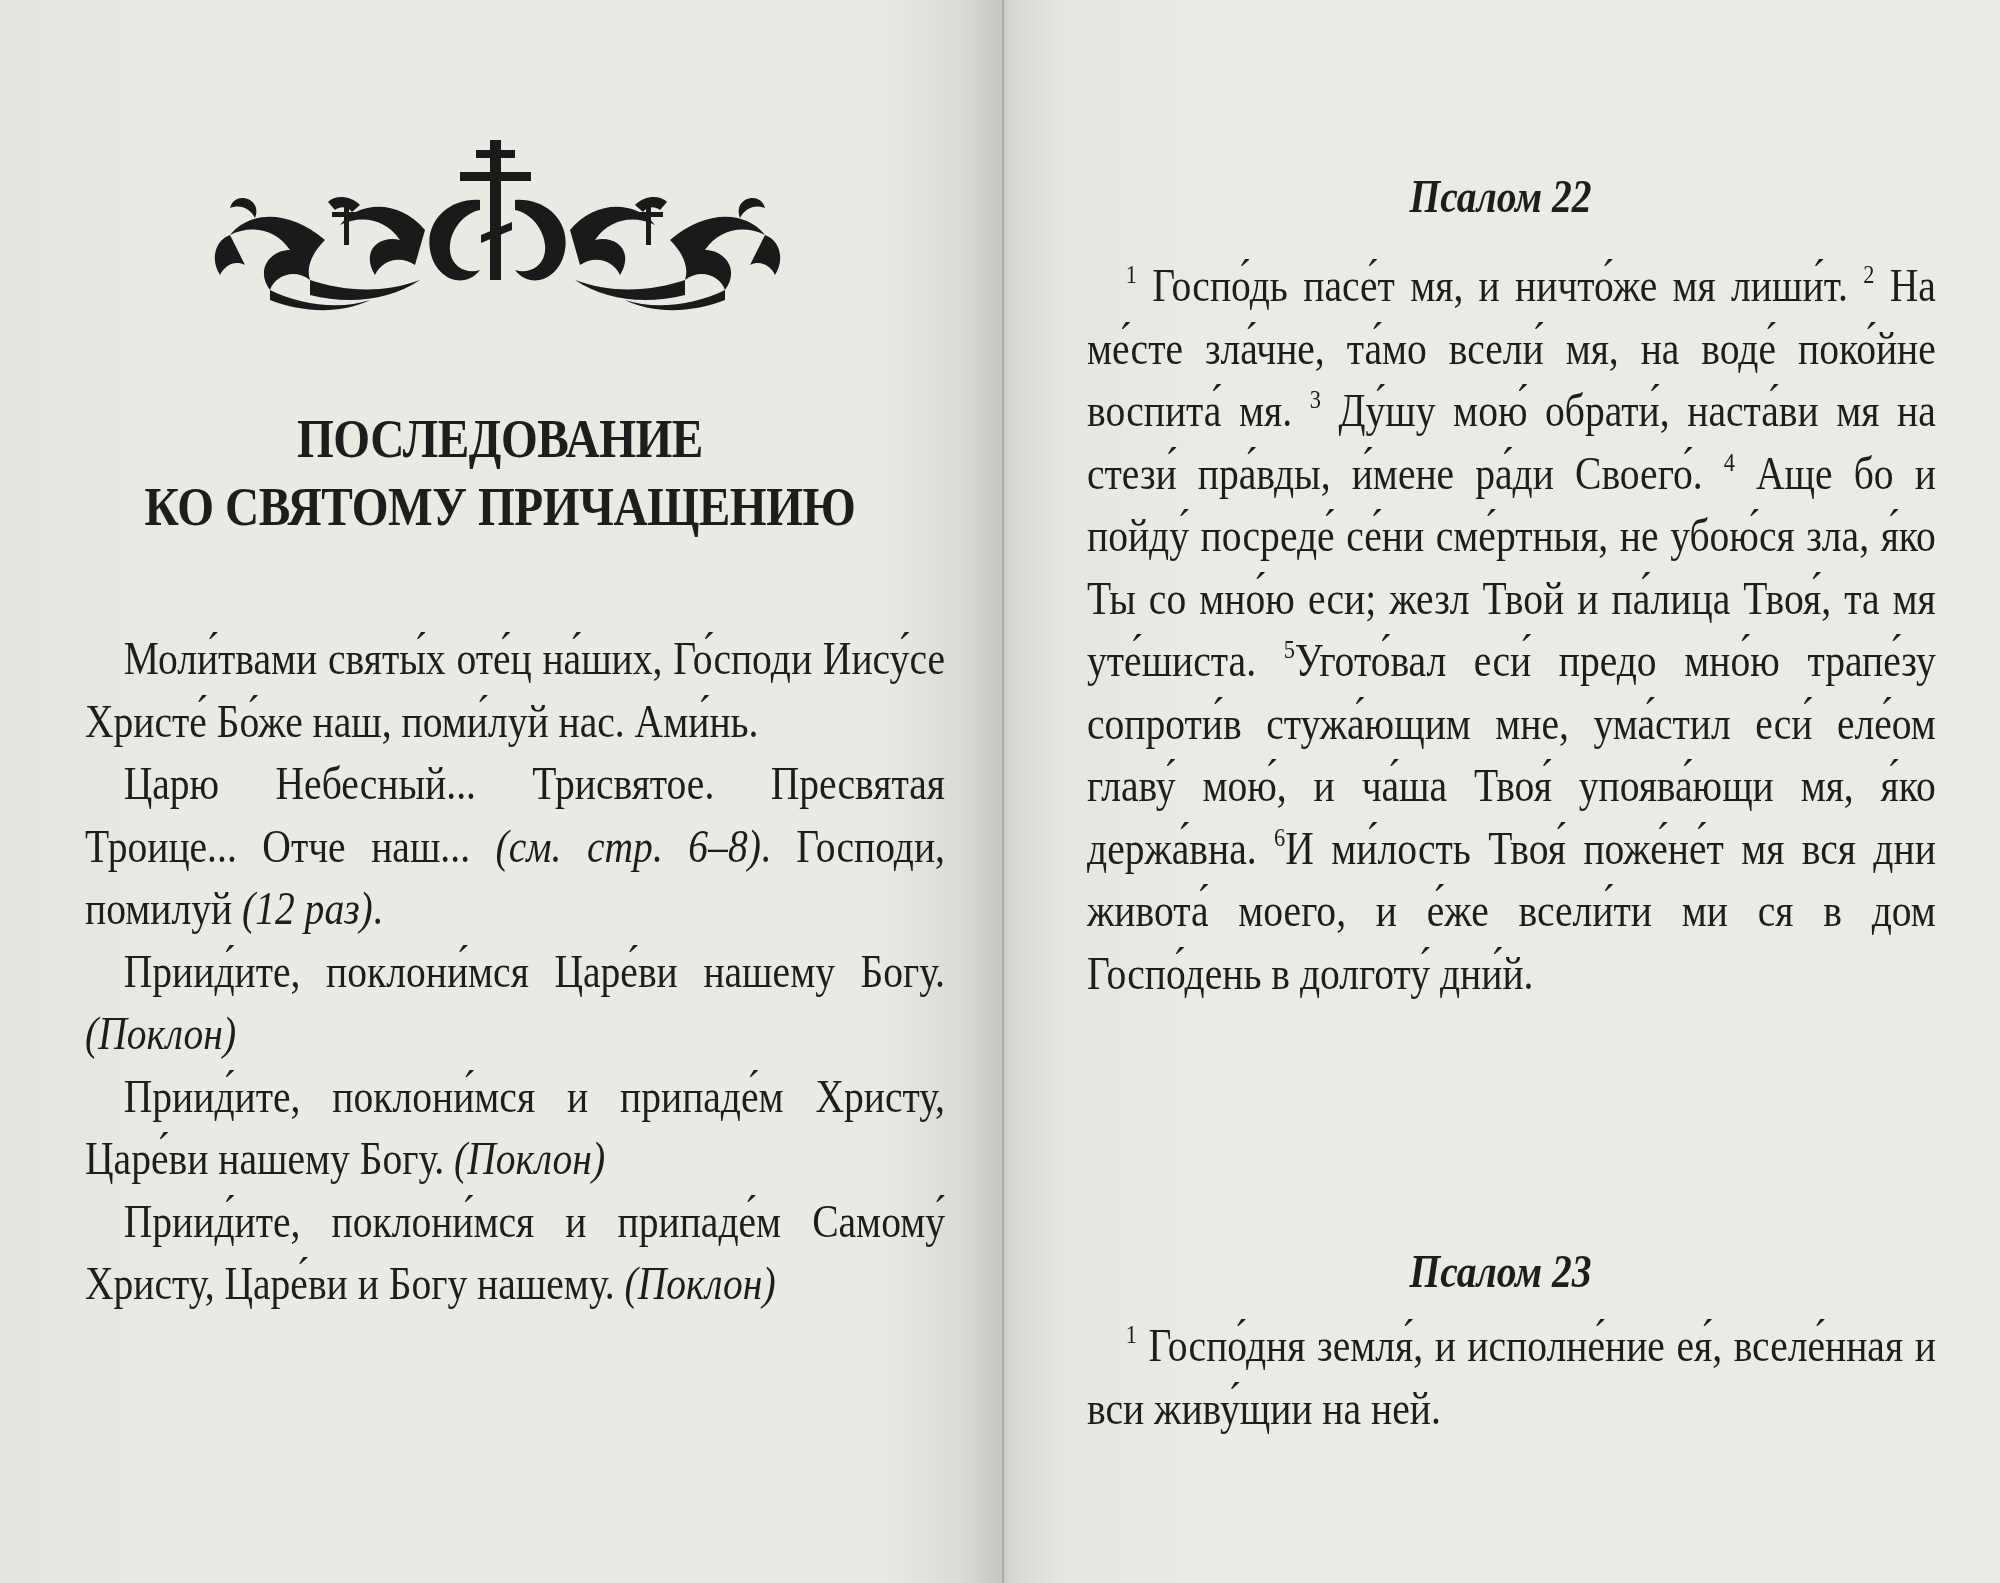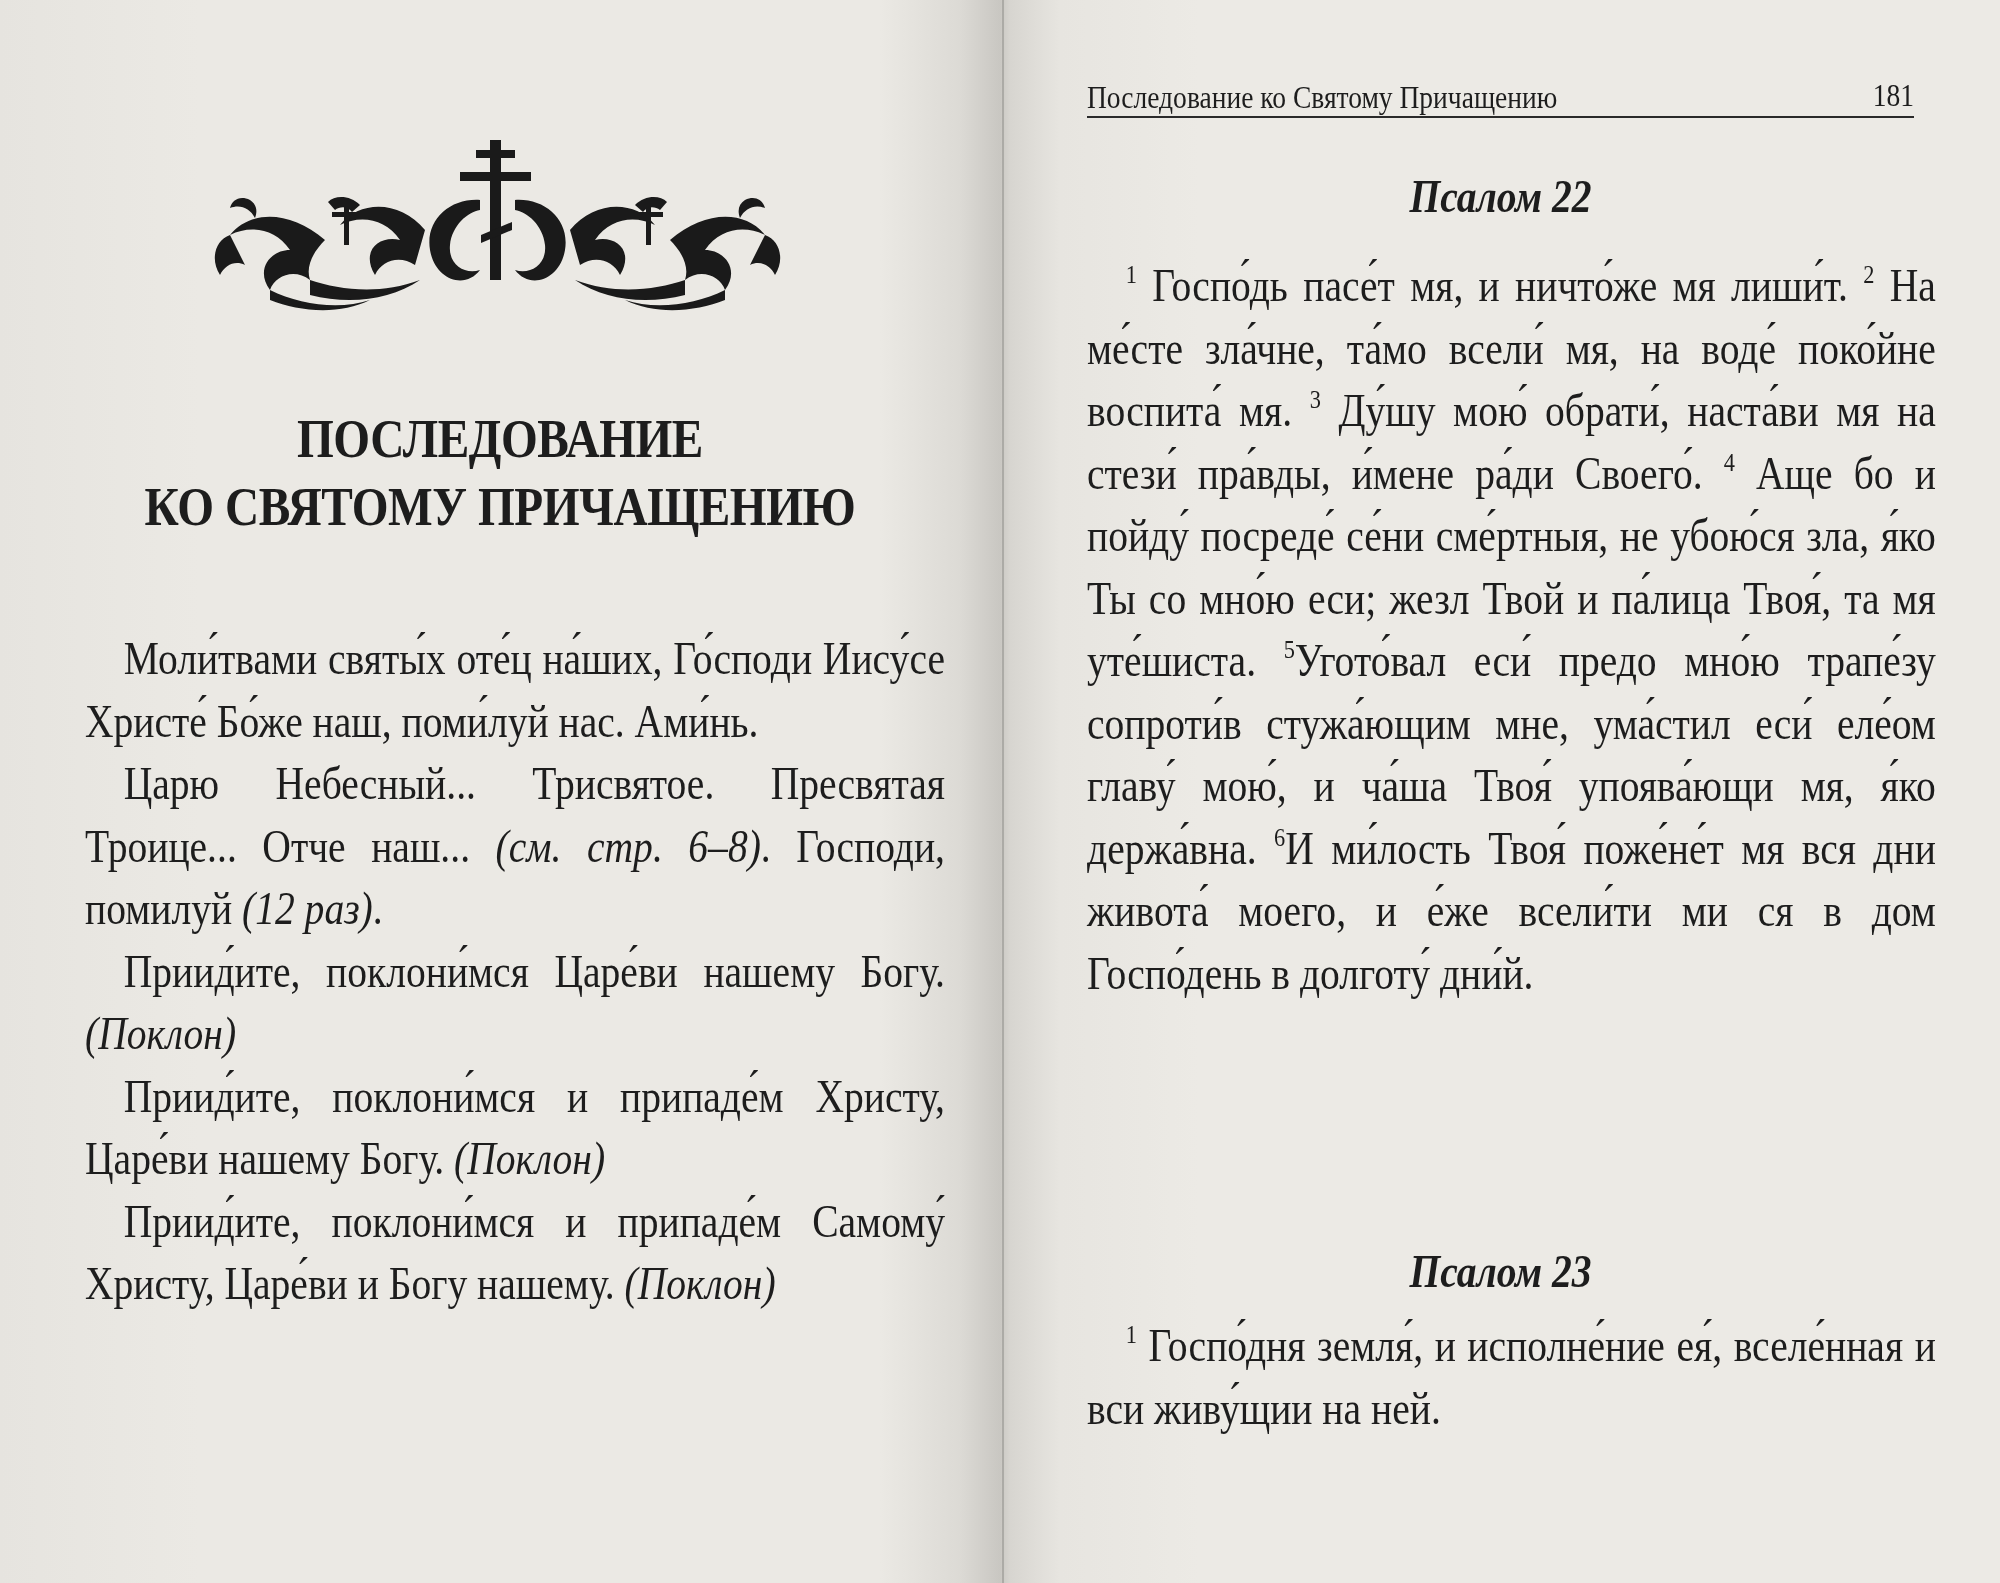--- a/index.html
+++ b/index.html
@@ -133,24 +133,20 @@
         <span>Приид́ите, поклони́мся и припаде́м Христу, Царе́ви нашему Богу. </span><span class="it">(Поклон)</span>
       </p>
       <p class="para">
         <span>Приид́ите, поклони́мся и припаде́м Самому́ Христу, Царе́ви и Богу нашему. </span><span class="it">(Поклон)</span>
       </p>
     </div>
   </div>
 
   <div class="page page-right"></div>
 
-  <div class="running-head">
-    <span class="rh-title">Последование ко Святому Причащению</span>
-    <span class="rh-num">181</span>
-  </div>
 
   <div class="psalm-title ps22-title">Псалом 22</div>
 
   <div class="body-text right-body ps22-body">
     <p class="para">
       <sup>1</sup> <span>Госпо́дь пасе́т мя, и ничто́же мя лиши́т.</span>
       <sup>2</sup> <span>На ме́сте зла́чне, та́мо всели́ мя, на воде́ поко́йне воспита́ мя.</span>
       <sup>3</sup> <span>Ду́шу мою́ обрати́, наста́ви мя на стези́ пра́вды, и́мене ра́ди Своего́.</span>
       <sup>4</sup> <span>Аще бо и пойду́ посреде́ се́ни сме́ртныя, не убою́ся зла, я́ко Ты со мно́ю еси; жезл Твой и па́лица Твоя́, та мя уте́шиста.</span>
       <sup>5</sup><span>Угото́вал еси́ предо мно́ю трапе́зу сопроти́в стужа́ющим мне, ума́стил еси́ еле́ом главу́ мою́, и ча́ша Твоя́ упоява́ющи мя, я́ко держа́вна.</span>

